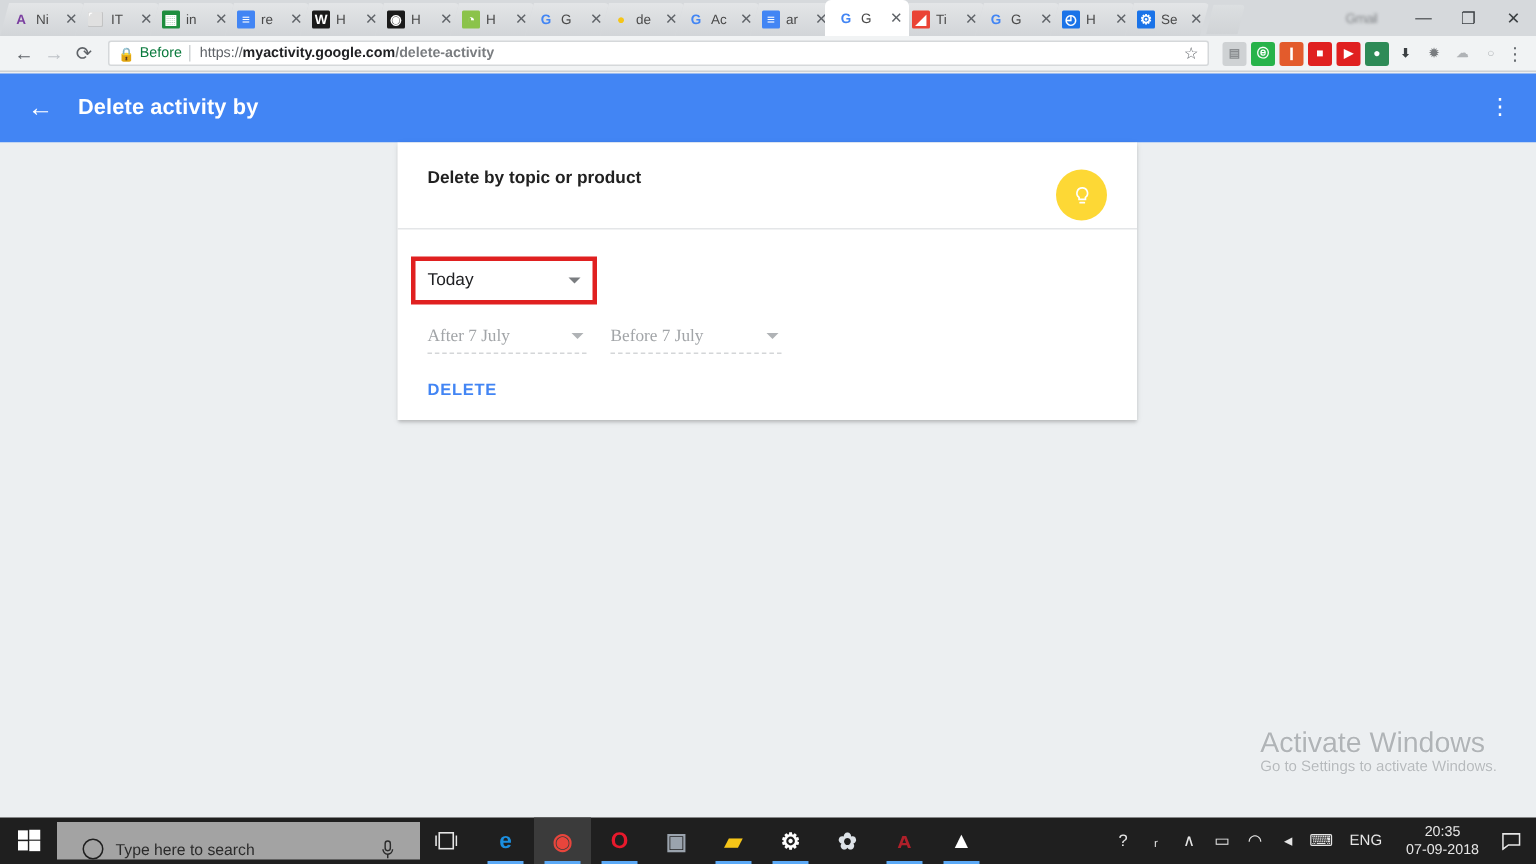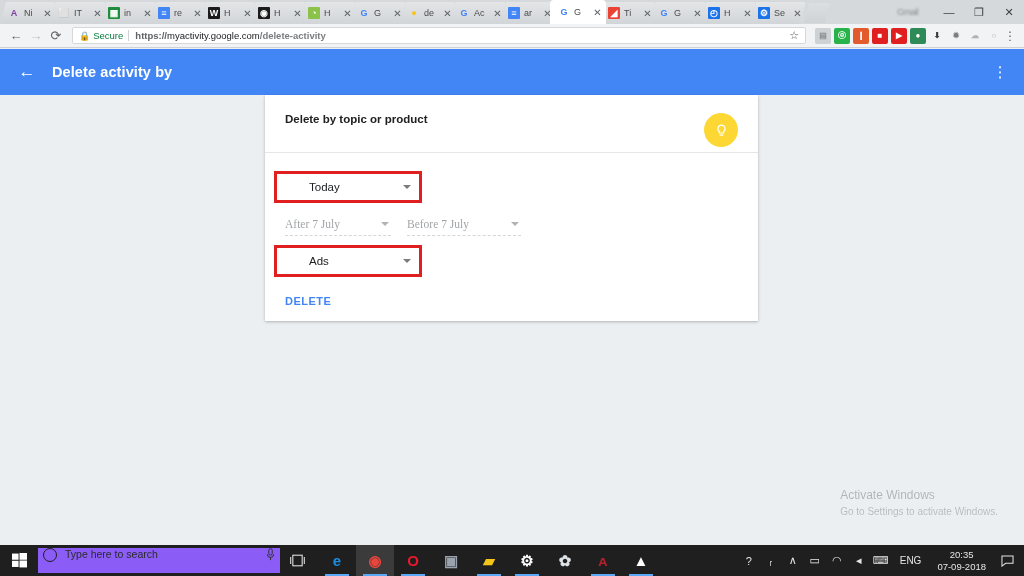--- a/index.html
+++ b/index.html
@@ -92,23 +92,23 @@
   .navbtn.dim { color: #bdc1c6; }
   .omnibox {
     flex: 1 1 auto; height: 17px; margin: 0 6px;
     background: #fff; border: 1px solid #d5d8da; border-radius: 2px;
     display: flex; align-items: center; padding: 0 6px;
     font-size: 9.5px;
   }
   .lockicon { color: #0a7a3d; font-size: 9px; margin-right: 3px; }
   .securetxt { color: #0a7a3d; font-size: 9.5px; margin-right: 5px; }
   .urlsep { width: 1px; height: 11px; background: #d0d3d5; margin-right: 6px; }
-  .urlpart { color: #202124; font-weight: normal; font-size: 9.5px; }
+  .urlpart { color: #202124; font-weight: bold; font-size: 9.5px; }
   .urlpart.dimpath { color: #7a7d80; font-weight: bold; }
-  .urlpart.scheme { color: #5f6368; font-weight: bold; }
+  .urlpart.scheme { color: #5f6368; font-weight: normal; }
   .staricon { margin-left: auto; color: #5f6368; font-size: 11px; }
   .exticon {
     width: 16px; height: 16px; flex: 0 0 16px; margin-left: 3px;
     display: flex; align-items: center; justify-content: center;
     border-radius: 2px; font-size: 8px; color: #fff; font-weight: bold;
   }
   .kebab { width: 16px; flex: 0 0 16px; text-align: center;
            color: #5f6368; font-size: 12px; line-height: 10px; }
 
   
@@ -188,54 +188,54 @@
     border-top: 4px solid #7a7d80;
   }
   .dd.dis { color: #a2a5a8; border-bottom: 1px dashed #d4d6d8; }
   .dd.dis .ddcaret { border-top-color: #b0b3b6; }
   .highlight {
     border: 3px solid #e02020;
     padding: 1px 6px 1px 8px;
     display: inline-block;
     margin-left: -11px;
   }
-  .highlight .dd { border-bottom: none; width: 104px; margin-left: 24px; }
+  .highlight .dd { border-bottom: none; width: 104px; }
   .row-range { margin-top: 9px; margin-bottom: 9px; display: flex; gap: 16px; }
   .row-range .dd { width: 106px; font-family: Liberation Serif, serif; }
   .row-range .dd.second { width: 114px; }
   .deletelink {
     margin-top: 18px;
     font-size: 11px; font-weight: bold; color: #4285f4;
     letter-spacing: .5px;
   }
 
   
   .watermark {
     position: absolute; right: 26px; bottom: 26px;
     text-align: left; color: #b4b8ba;
     text-shadow: 0 0 1px rgba(255,255,255,.8);
   }
-  .wm1 { font-size: 12px; line-height: 19px; color: #b0b4b7; }
+  .wm1 { font-size: 19px; line-height: 19px; color: #b0b4b7; }
   .wm2 { font-size: 10px; line-height: 14px; color: #b6babd; }
 
   
   .taskbar {
     position: absolute; left: 0; bottom: 0;
     width: 1024px; height: 31px;
     background: #1f1f1f;
     display: flex; align-items: center;
   }
   .startbtn {
     width: 38px; height: 31px; flex: 0 0 38px;
     display: flex; align-items: center; justify-content: center;
   }
   .searchbox {
     width: 242px; height: 25px; flex: 0 0 242px;
-    background: #8b5cf6; display: flex; align-items: flex-start;
-    padding: 0 5px;
+    background: #a3a3a3; display: flex; align-items: flex-end;
+    padding: 0 17px;
   }
   .cortana {
     width: 14px; height: 14px; flex: 0 0 14px;
     border: 1.6px solid #1f1f1f; border-radius: 50%;
     margin-right: 8px;
   }
   .searchtxt { font-size: 10.5px; color: #2b2b2b; flex: 1 1 auto; }
   .taskview {
     width: 34px; height: 31px; flex: 0 0 34px;
     display: flex; align-items: center; justify-content: center;
@@ -368,21 +368,21 @@
     </div>
   </div>
 
   <div class="toolbar">
     <div class="navbtn">←</div>
     <div class="navbtn dim">→</div>
     <div class="navbtn">⟳</div>
 
     <div class="omnibox">
       <span class="lockicon">🔒</span>
-      <span class="securetxt">Secure</span>
+      <span class="securetxt">Before</span>
       <span class="urlsep"></span>
       <span class="urlpart scheme">https://</span>
       <span class="urlpart">myactivity.google.com</span>
       <span class="urlpart dimpath">/delete-activity</span>
       <span class="staricon">☆</span>
     </div>
 
     <div id="ext-container" style="display:flex;align-items:center;">
         <span class="exticon" style="background: rgb(207, 210, 212); color: rgb(138, 141, 144);">▤</span>
         <span class="exticon" style="background: rgb(39, 179, 74); color: rgb(255, 255, 255);">ⓔ</span>
@@ -431,26 +431,20 @@
           <div class="dd dis">
             <span>After 7 July</span>
             <span class="ddcaret"></span>
           </div>
           <div class="dd dis second">
             <span>Before 7 July</span>
             <span class="ddcaret"></span>
           </div>
         </div>
 
-        <div class="highlight">
-          <div class="dd">
-            <span>Ads</span>
-            <span class="ddcaret"></span>
-          </div>
-        </div>
 
         <div class="deletelink">DELETE</div>
       </div>
 
     </div>
 
     <div class="watermark">
       <div class="wm1">Activate Windows</div>
       <div class="wm2">Go to Settings to activate Windows.</div>
     </div>

